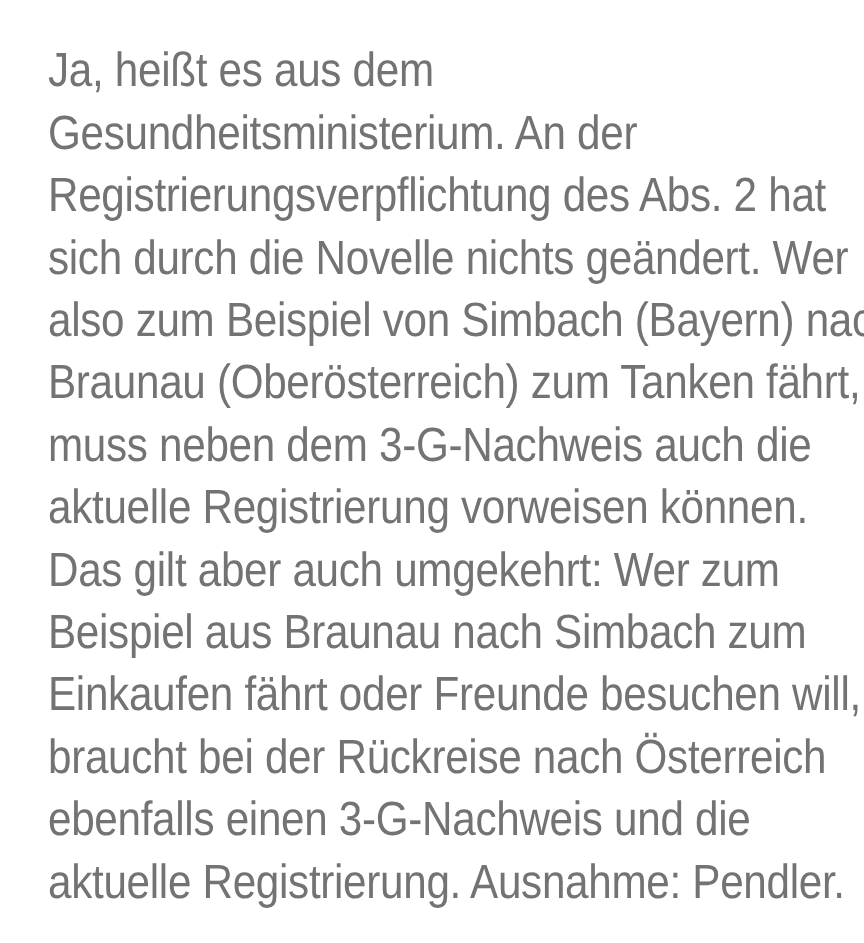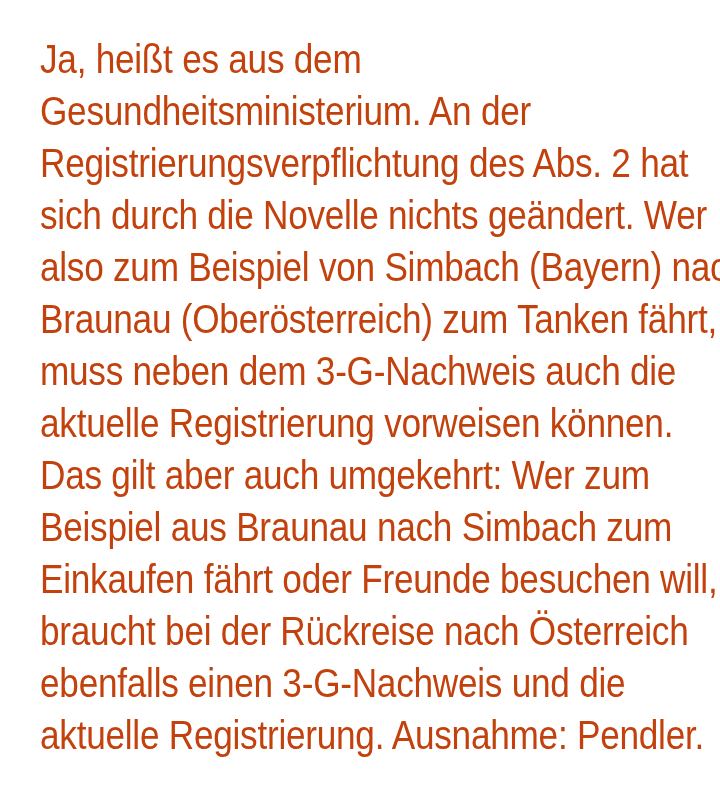--- a/index.html
+++ b/index.html
@@ -25,21 +25,21 @@
     letter-spacing: -0.3px;
     white-space: nowrap;
     transform: scaleX(0.88);
     transform-origin: 0 50%;
     font-weight: 400;
   }
 </style>
 </head>
 <body style="background: rgb(255, 255, 255);">
 
-<div class="article" style="color: #c2410c;">
+<div class="article" style="color: #737373;">
   <div class="text-line">Ja, heißt es aus dem</div>
   <div class="text-line">Gesundheitsministerium. An der</div>
   <div class="text-line">Registrierungsverpflichtung des Abs. 2 hat</div>
   <div class="text-line">sich durch die Novelle nichts geändert. Wer</div>
   <div class="text-line">also zum Beispiel von Simbach (Bayern) nach</div>
   <div class="text-line">Braunau (Oberösterreich) zum Tanken fährt,</div>
   <div class="text-line">muss neben dem 3-G-Nachweis auch die</div>
   <div class="text-line">aktuelle Registrierung vorweisen können.</div>
   <div class="text-line">Das gilt aber auch umgekehrt: Wer zum</div>
   <div class="text-line">Beispiel aus Braunau nach Simbach zum</div>

